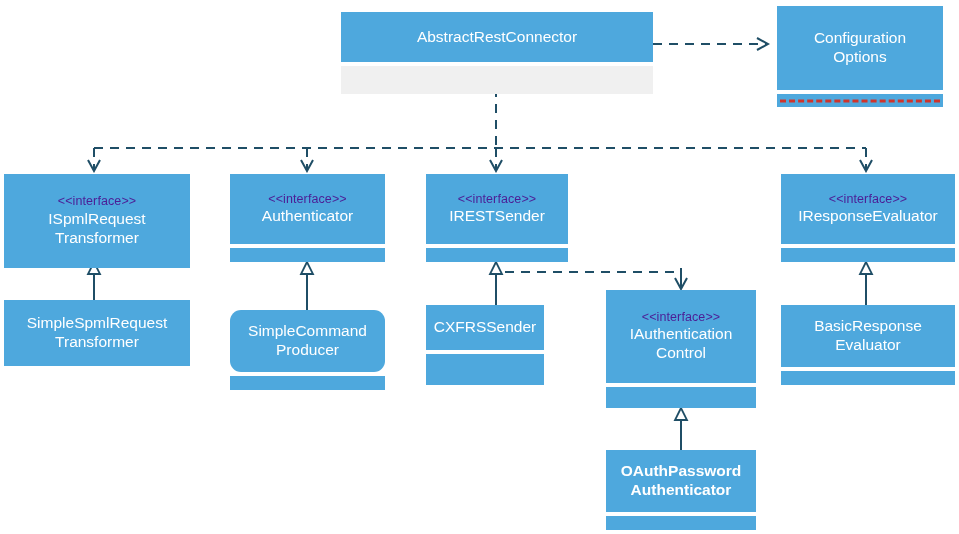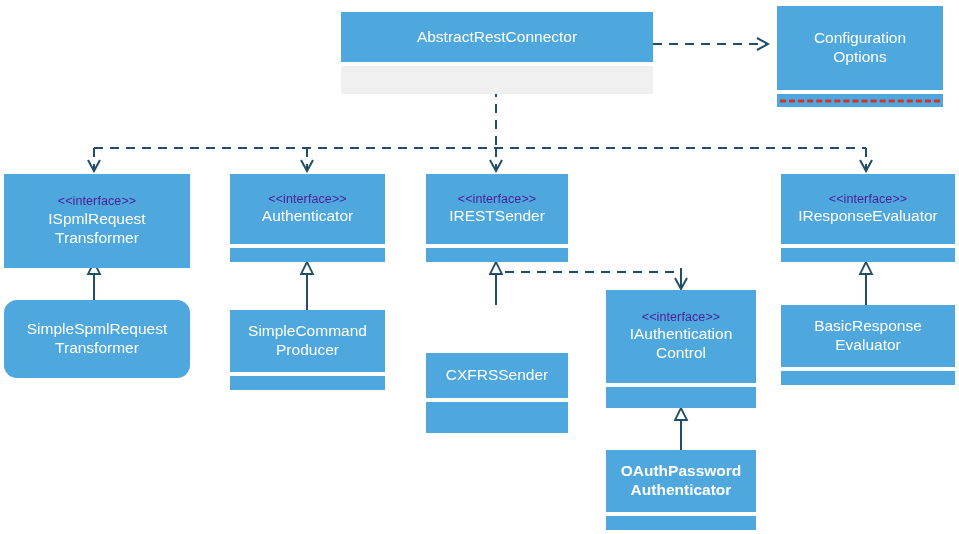--- a/index.html
+++ b/index.html
@@ -166,51 +166,51 @@
 
   <div class="node" style="left:4px; top:174px; width:186px; height:94px;">
     <div class="compartment-main" style="height:94px;">
       <span class="stereotype">&lt;&lt;interface&gt;&gt;</span>
       <span class="cls-name">ISpmlRequest
 Transformer</span>
     </div>
   </div>
 
   <div class="node" style="left:4px; top:300px; width:186px; height:78px;">
-    <div class="compartment-main" style="height:78px;border-radius:13px;">
+    <div class="compartment-main" style="height:66px;">
       <span class="cls-name">SimpleSpmlRequest
 Transformer</span>
     </div>
   </div>
 
   <div class="node" style="left:230px; top:174px; width:155px; height:88px;">
     <div class="compartment-main" style="height:70px;">
       <span class="stereotype">&lt;&lt;interface&gt;&gt;</span>
       <span class="cls-name">Authenticator</span>
     </div>
     <div class="compartment-sub" style="height:14px;"></div>
   </div>
 
   <div class="node" style="left:230px; top:310px; width:155px; height:80px;">
-    <div class="compartment-main" style="height:62px;">
+    <div class="compartment-main" style="height:62px;border-radius:11px;">
       <span class="cls-name">SimpleCommand
 Producer</span>
     </div>
     <div class="compartment-sub" style="height:14px;"></div>
   </div>
 
   <div class="node" style="left:426px; top:174px; width:142px; height:88px;">
     <div class="compartment-main" style="height:70px;">
       <span class="stereotype">&lt;&lt;interface&gt;&gt;</span>
       <span class="cls-name">IRESTSender</span>
     </div>
     <div class="compartment-sub" style="height:14px;"></div>
   </div>
 
-  <div class="node" style="left:426px; top:305px; width:142px; height:80px;margin-top:48px;">
+  <div class="node" style="left:426px; top:305px; width:118px; height:80px;">
     <div class="compartment-main" style="height:45px;">
       <span class="cls-name">CXFRSSender</span>
     </div>
     <div class="compartment-sub" style="height:31px;"></div>
   </div>
 
   <div class="node" style="left:606px; top:290px; width:150px; height:118px;">
     <div class="compartment-main" style="height:93px;">
       <span class="stereotype">&lt;&lt;interface&gt;&gt;</span>
       <span class="cls-name">IAuthentication

